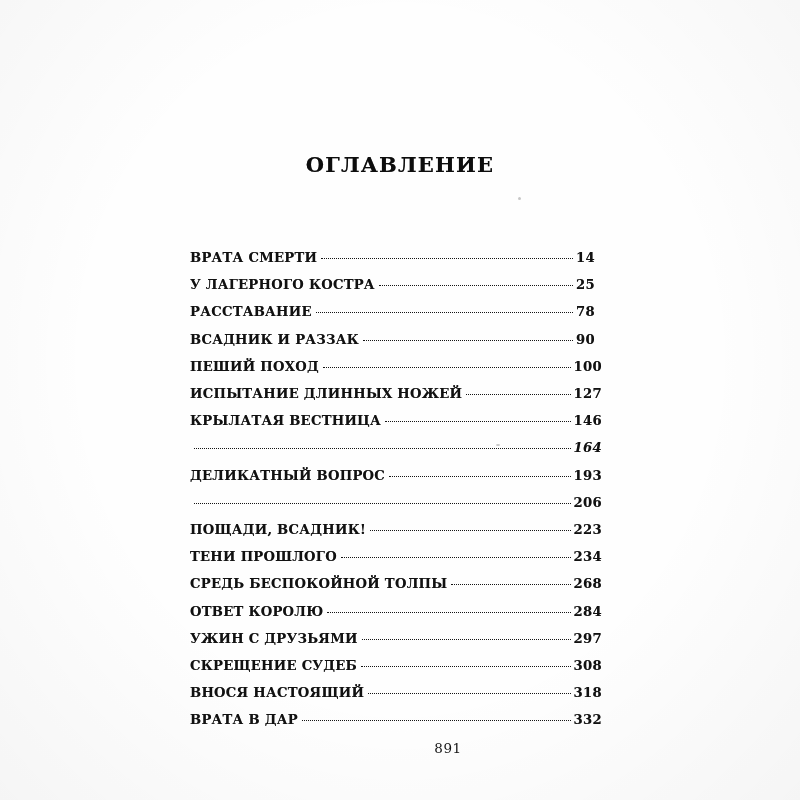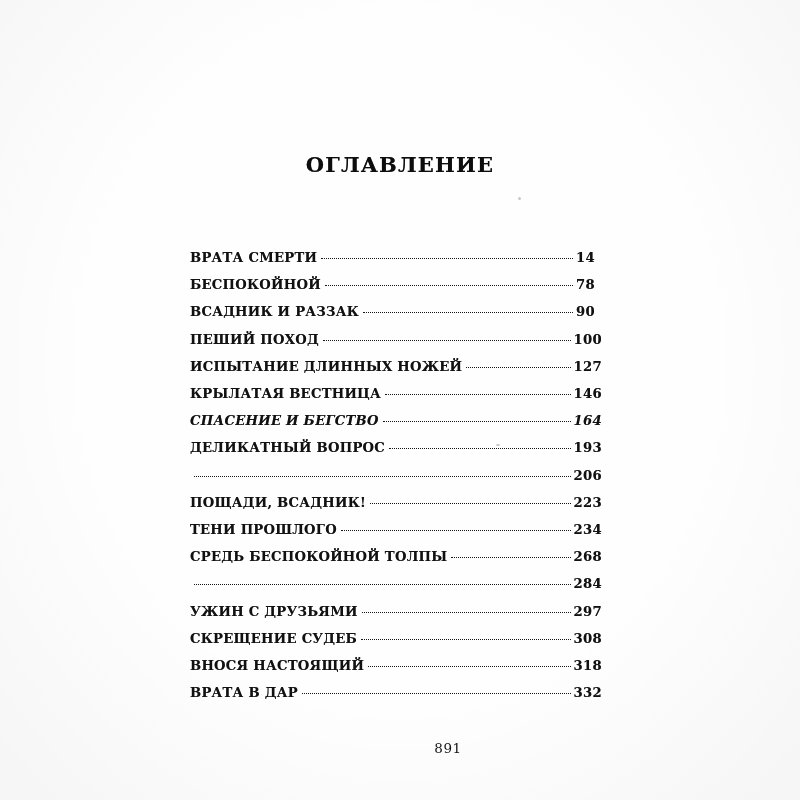--- a/index.html
+++ b/index.html
@@ -126,21 +126,26 @@
 
     <div class="toc-title">ОГЛАВЛЕНИЕ</div>
 
     <ul class="toc-list">
         <li class="toc-item">
           <span class="label">ВРАТА СМЕРТИ</span>
           <span class="leader"></span>
           <span class="page-num">14</span>
         </li>
         <li class="toc-item">
-          <span class="label">БЕСПОКОЙНОЙ</span>
+          <span class="label">У ЛАГЕРНОГО КОСТРА</span>
+          <span class="leader"></span>
+          <span class="page-num">25</span>
+        </li>
+        <li class="toc-item">
+          <span class="label">РАССТАВАНИЕ</span>
           <span class="leader"></span>
           <span class="page-num">78</span>
         </li>
         <li class="toc-item">
           <span class="label">ВСАДНИК И РАЗЗАК</span>
           <span class="leader"></span>
           <span class="page-num">90</span>
         </li>
         <li class="toc-item">
           <span class="label">ПЕШИЙ ПОХОД</span>
@@ -151,21 +156,20 @@
           <span class="label">ИСПЫТАНИЕ ДЛИННЫХ НОЖЕЙ</span>
           <span class="leader"></span>
           <span class="page-num">127</span>
         </li>
         <li class="toc-item">
           <span class="label">КРЫЛАТАЯ ВЕСТНИЦА</span>
           <span class="leader"></span>
           <span class="page-num">146</span>
         </li>
         <li class="toc-item italic">
-          <span class="label">СПАСЕНИЕ И БЕГСТВО</span>
           <span class="leader"></span>
           <span class="page-num">164</span>
         </li>
         <li class="toc-item">
           <span class="label">ДЕЛИКАТНЫЙ ВОПРОС</span>
           <span class="leader"></span>
           <span class="page-num">193</span>
         </li>
         <li class="toc-item">
           <span class="leader"></span>
@@ -180,20 +184,21 @@
           <span class="label">ТЕНИ ПРОШЛОГО</span>
           <span class="leader"></span>
           <span class="page-num">234</span>
         </li>
         <li class="toc-item">
           <span class="label">СРЕДЬ БЕСПОКОЙНОЙ ТОЛПЫ</span>
           <span class="leader"></span>
           <span class="page-num">268</span>
         </li>
         <li class="toc-item">
+          <span class="label">ОТВЕТ КОРОЛЮ</span>
           <span class="leader"></span>
           <span class="page-num">284</span>
         </li>
         <li class="toc-item">
           <span class="label">УЖИН С ДРУЗЬЯМИ</span>
           <span class="leader"></span>
           <span class="page-num">297</span>
         </li>
         <li class="toc-item">
           <span class="label">СКРЕЩЕНИЕ СУДЕБ</span>

